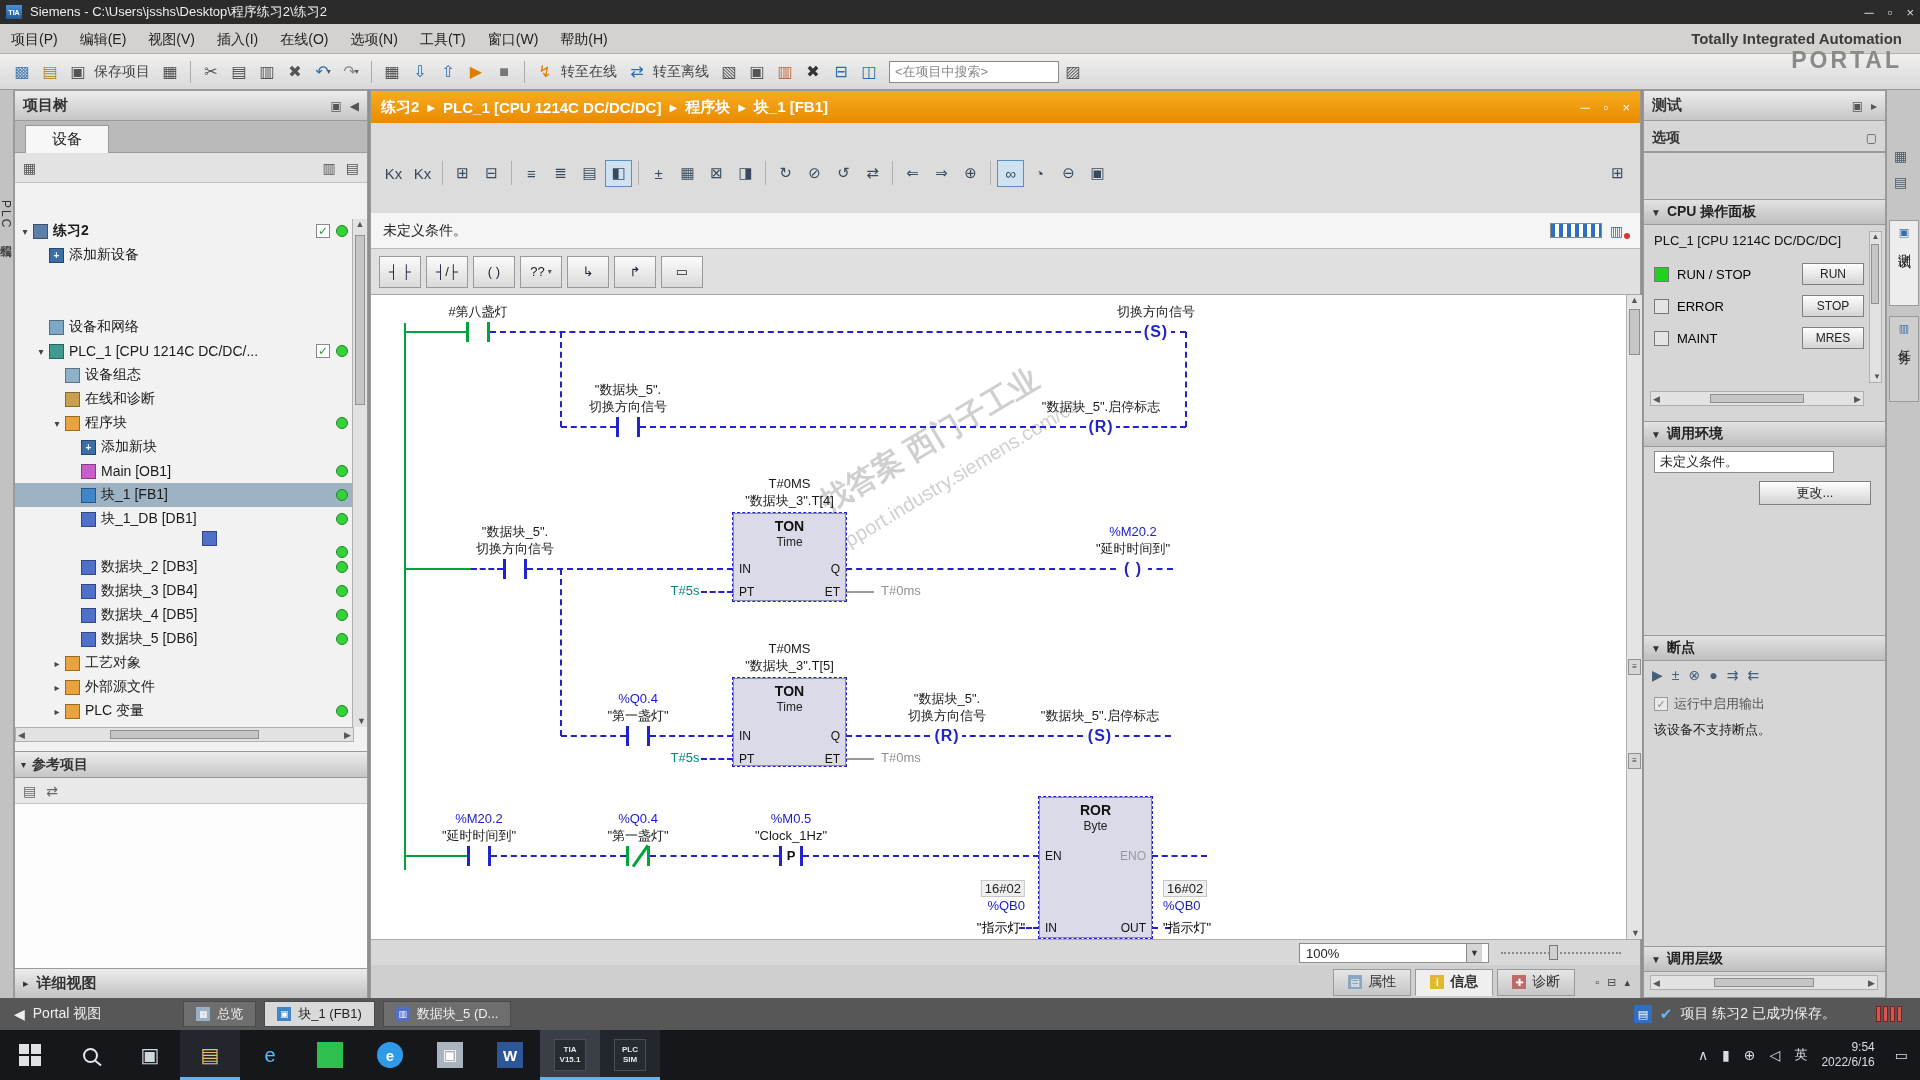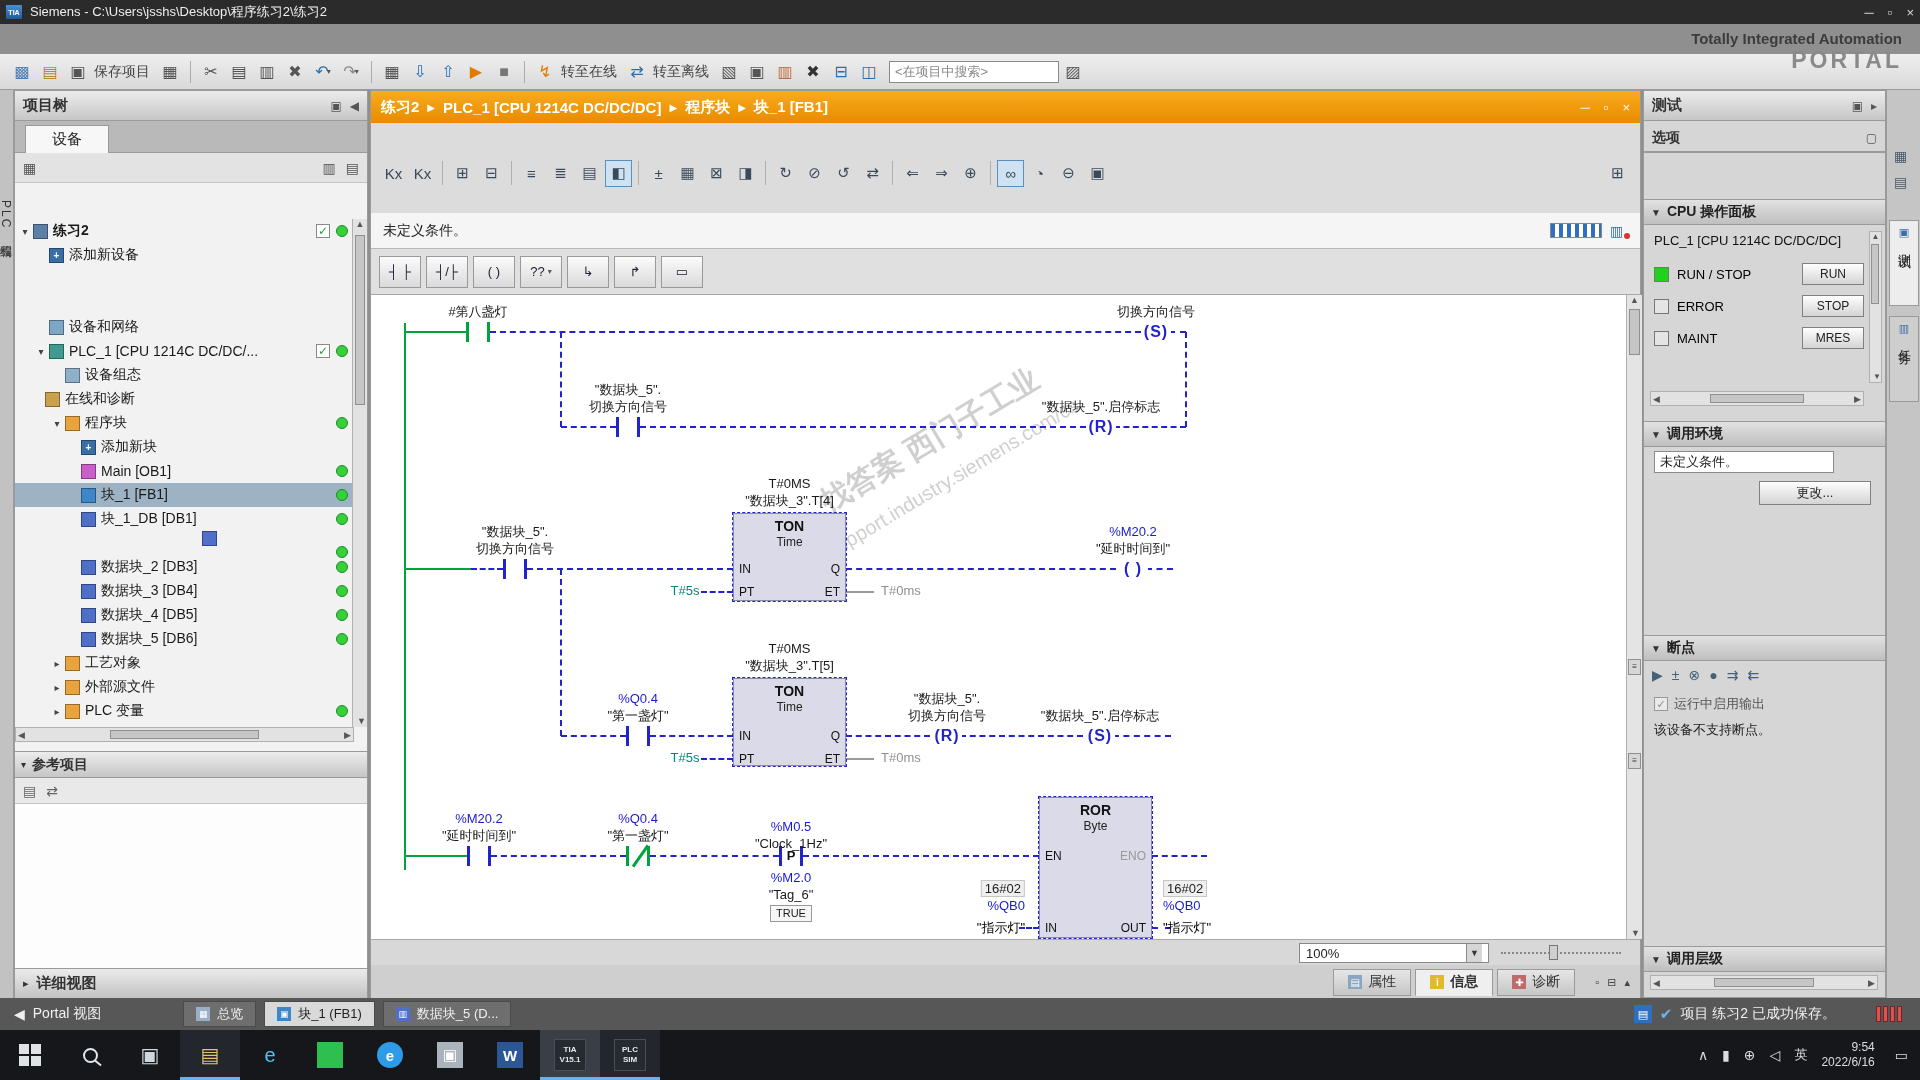--- a/index.html
+++ b/index.html
@@ -168,20 +168,31 @@
   <div class="titlebar">
     <span class="tia-logo">TIA</span>
     <span>Siemens  -  C:\Users\jsshs\Desktop\程序练习2\练习2</span>
     <span class="win-controls">
       <span>─</span>
       <span>▫</span>
       <span>×</span>
     </span>
   </div>
 
+  <div class="menubar" id="menubar">
+      <div class="menu-item">项目(P)</div>
+      <div class="menu-item">编辑(E)</div>
+      <div class="menu-item">视图(V)</div>
+      <div class="menu-item">插入(I)</div>
+      <div class="menu-item">在线(O)</div>
+      <div class="menu-item">选项(N)</div>
+      <div class="menu-item">工具(T)</div>
+      <div class="menu-item">窗口(W)</div>
+      <div class="menu-item">帮助(H)</div>
+    </div>
 
   <div class="brand">
     <div class="b1">Totally Integrated Automation</div>
     <div class="b2">PORTAL</div>
   </div>
 
   <div class="toolbar" id="maintb">
       <div class="tb-btn" style="color: rgb(74, 127, 181);">▩</div>
       <div class="tb-btn" style="color: rgb(181, 137, 58);">▤</div>
       <div class="tb-btn" style="color: rgb(85, 85, 85);">▣</div>
@@ -269,21 +280,21 @@
             <div class="tcheck">✓</div>
             <div class="tdot"></div>
           </div>
         </div>
         <div class="trow" style="padding-left: 36px;">
           <div class="texp"></div>
           <div class="ticon" style="background: rgb(143, 176, 201);"></div>
           <div class="tlabel" style="overflow: hidden;">设备组态</div>
           <div class="tright" style="width: 18px;"></div>
         </div>
-        <div class="trow" style="padding-left: 16px;">
+        <div class="trow" style="padding-left: 36px;">
           <div class="texp"></div>
           <div class="ticon" style="background: rgb(201, 160, 78);"></div>
           <div class="tlabel" style="overflow: hidden;">在线和诊断</div>
           <div class="tright" style="width: 18px;"></div>
         </div>
         <div class="trow" style="padding-left: 36px;">
           <div class="texp">▾</div>
           <div class="ticon" style="background: rgb(232, 163, 61);"></div>
           <div class="tlabel" style="overflow: hidden;">程序块</div>
           <div class="tright">
@@ -550,25 +561,24 @@
         <div class="contact g" style="left: 255px; top: 551px;">
           <div class="slash"></div>
         </div>
         <div class="lbl" style="left: 167px; width: 200px; top: 515px;">
           <div class="blue">%Q0.4</div>
           <div class="">"第一盏灯"</div>
         </div>
         <div class="contact " style="left: 408px; top: 551px;">
           <div class="pletter">P</div>
         </div>
-        <div class="lbl" style="left: 320px; width: 200px; top: 515px; margin-top: 8px;">
+        <div class="lbl" style="left: 320px; width: 200px; top: 515px;">
           <div class="blue">%M0.5</div>
           <div class="">"Clock_1Hz"</div>
         </div>
-        <div class="lbl" style="left: 320px; width: 200px; top: 574px;"><div class="blue">%M2.0</div><div class="">"Tag_6"</div><div class=" badge">TRUE</div></div>
         <div class="coil" style="left: 770px; top: 26px;">(S)</div>
         <div class="lbl" style="left: 685px; width: 200px; top: 8px;">
           <div class="">切换方向信号</div>
         </div>
         <div class="coil" style="left: 715px; top: 121px;">(R)</div>
         <div class="lbl" style="left: 630px; width: 200px; top: 103px;">
           <div class="">"数据块_5".启停标志</div>
         </div>
         <div class="coil" style="left: 747px; top: 263px;">( )</div>
         <div class="lbl" style="left: 662px; width: 200px; top: 228px;">

